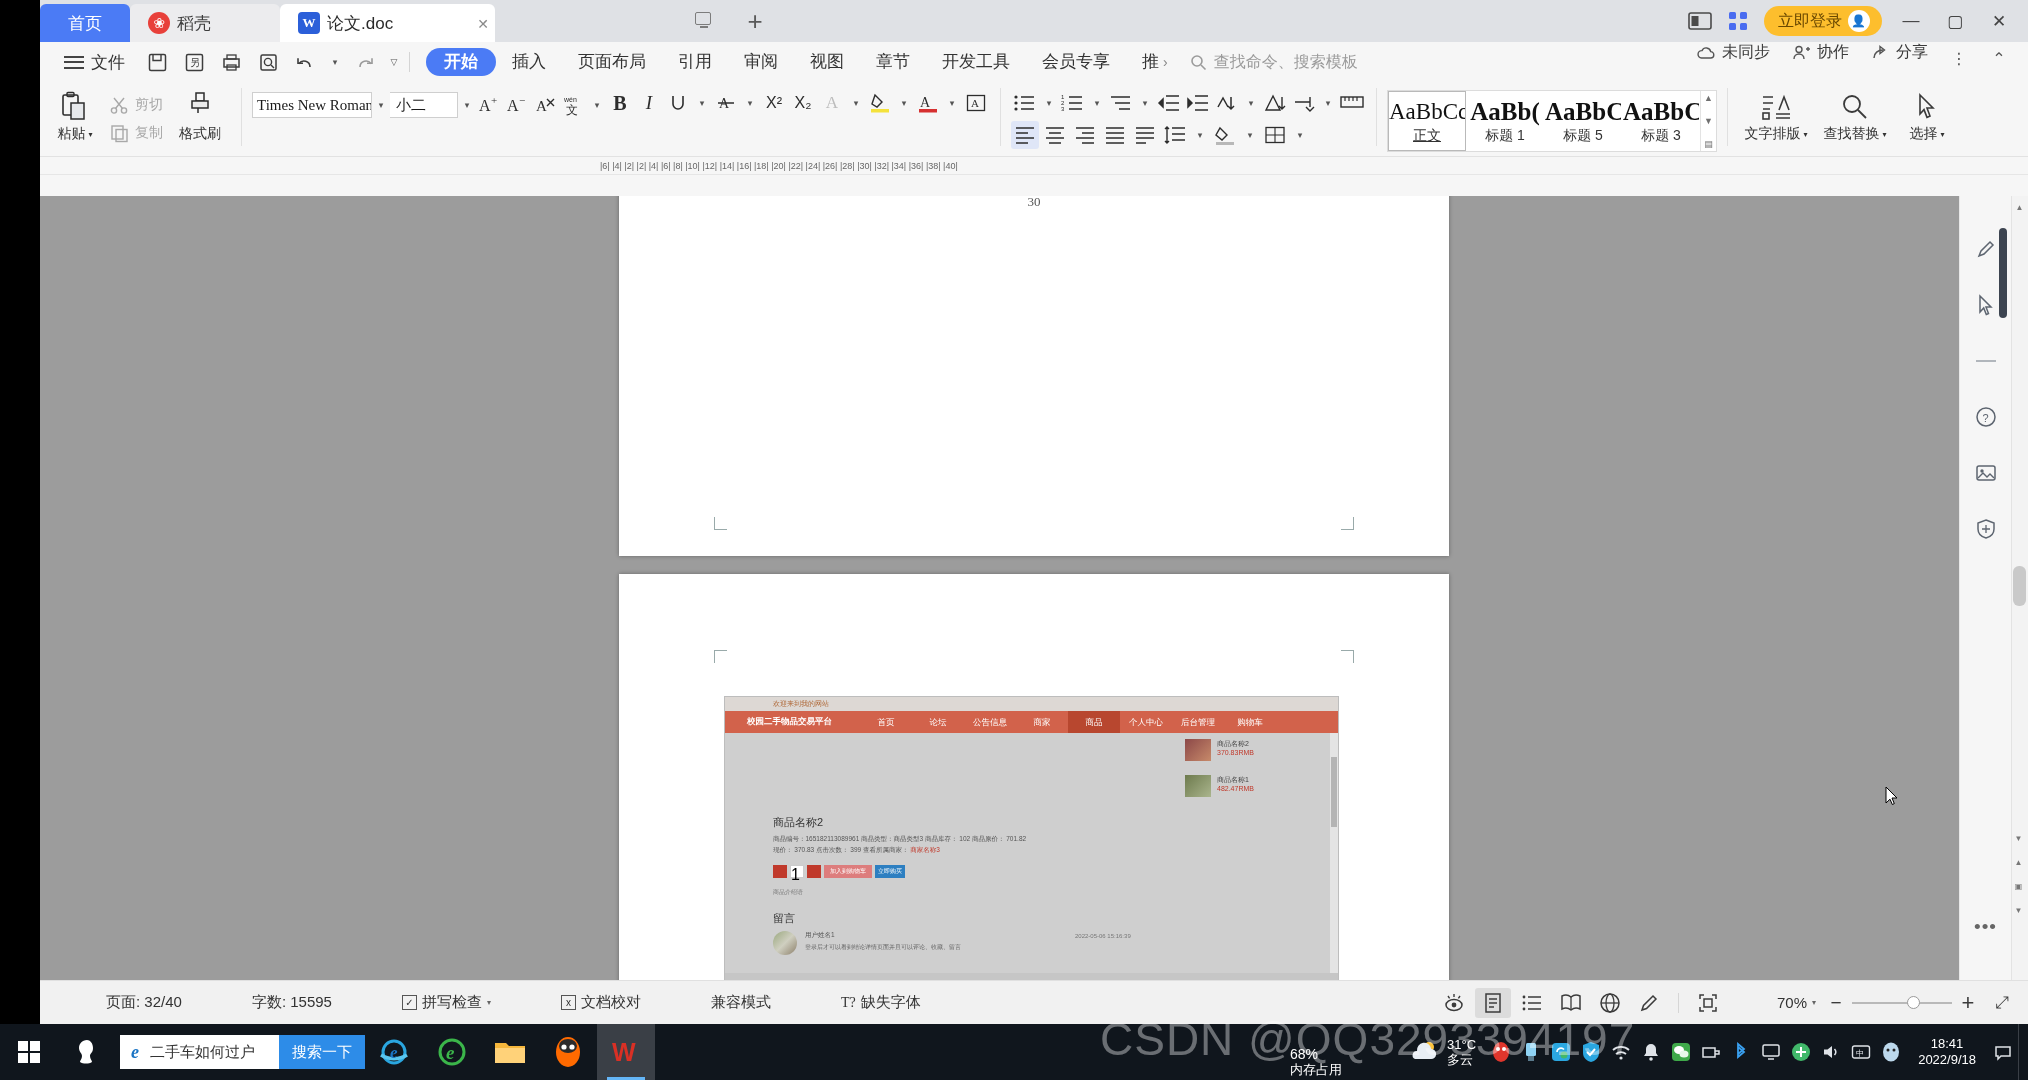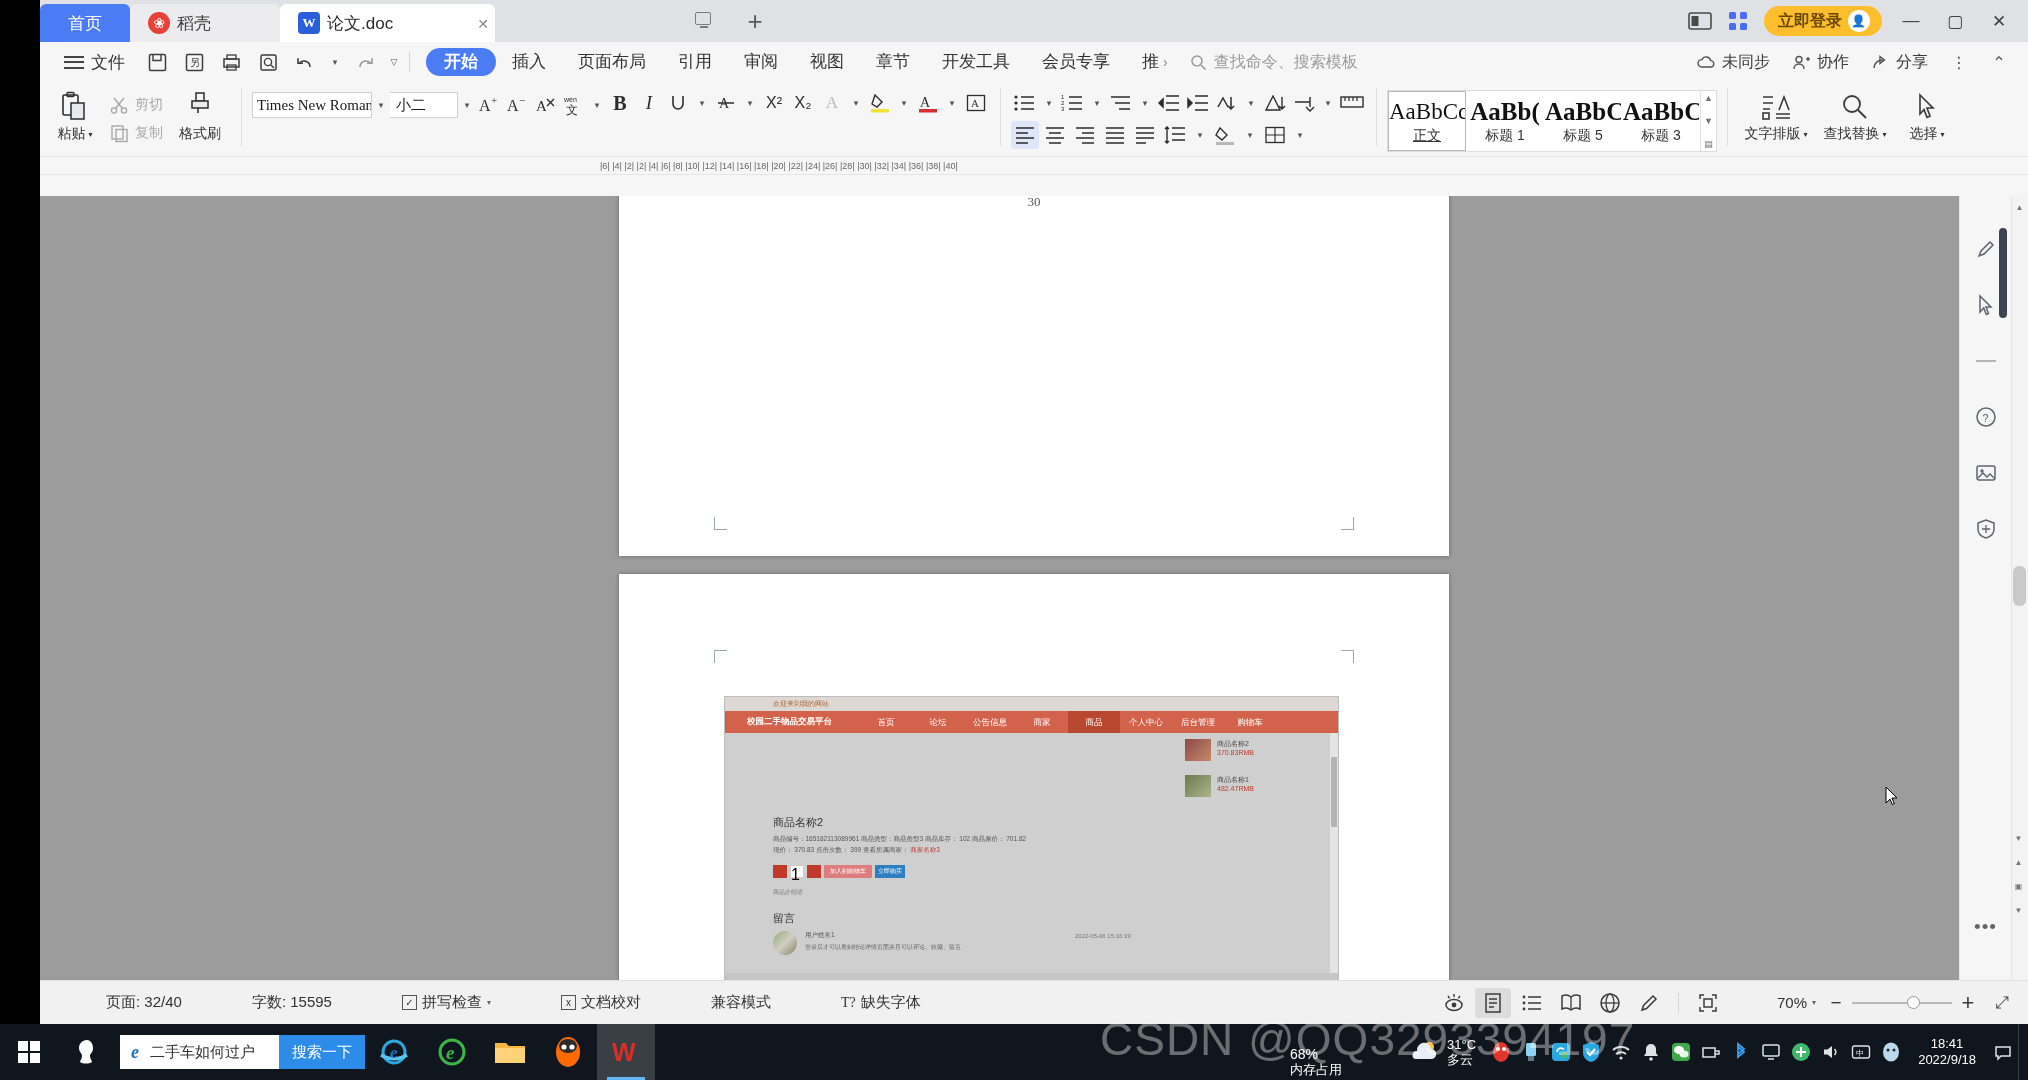--- a/index.html
+++ b/index.html
@@ -29,40 +29,40 @@
   .ic-daoke { background:#e8403a; border-radius:50%; font-size:14px; }
   .ic-doc { background:#2b5fd9; font-weight:bold; font-size:13px; font-family:"Liberation Serif",serif;}
   .tabclose { position:absolute; right:6px; top:12px; font-size:14px; color:#8a8a8a; }
   .tab-newwin { position:absolute; left:655px; top:12px; width:16px; height:13px; border:1.6px solid #7c7c7c; border-radius:2px;}
   .tab-newwin:after{ content:""; position:absolute; left:4px; top:13px; width:8px; height:2px; background:#7c7c7c;}
   .tabplus { position:absolute; left:700px; top:6px; width:30px; height:30px; font-size:26px; color:#5a5a5a;
              display:flex; align-items:center; justify-content:center; font-weight:300; }
 
   .title-right { position:absolute; right:8px; top:0; height:42px; display:flex; align-items:center; gap:2px; }
   .tr-icon { width:36px; height:34px; display:flex; align-items:center; justify-content:center; color:#4a4a4a; }
-  .login-btn { background:#fdbe2d; color:#6a4800; font-size:16px; font-weight:bold; border-radius:16px;
+  .login-btn { background:#fdbe2d; color:#6a4800; font-size:16px; font-weight:normal; border-radius:16px;
                height:30px; padding:0 12px 0 14px; display:flex; align-items:center; gap:6px; margin:0 6px; }
   .login-av { width:22px;height:22px;border-radius:50%;background:#fff;display:flex;align-items:center;justify-content:center;
               font-size:12px;color:#c9961c;}
   .winbtn { width:42px; height:42px; display:flex; align-items:center; justify-content:center; font-size:17px; color:#444; }
 
   
   .menubar { position:relative; height:40px; background:#f6f6f6; display:flex; align-items:center; }
   .mb-hamb { margin-left:24px; display:flex; align-items:center; gap:7px; font-size:17px; color:#333; }
   .hamb { display:inline-block; width:20px; }
   .hamb i{ display:block; height:2px; background:#444; margin:3.5px 0;}
   .qat { display:flex; align-items:center; gap:4px; margin-left:16px; }
   .qat-btn { width:33px; height:30px; display:flex; align-items:center; justify-content:center; color:#3d3d3d; }
   .qat-sep { width:1px; height:20px; background:#d4d4d4; margin:0 6px; }
   .menus { display:flex; align-items:center; gap:0px; margin-left:10px; }
   .menu { font-size:17px; color:#333; padding:0 16px; height:28px; line-height:28px; }
   .menu.active { background:#4b7bf5; color:#fff; border-radius:14px; font-weight:bold; padding:0 18px; }
   .menu-more { font-size:14px; color:#888; padding-left:2px;}
   .searchbox { margin-left:22px; display:flex; align-items:center; gap:7px; font-size:16px; color:#9b9b9b; }
-  .menubar-right { position:absolute; right:10px; top:0; height:40px; display:flex; align-items:center; gap:2px; }
+  .menubar-right { position:absolute; right:10px; top:0; height:40px; display:flex; align-items:flex-start; gap:2px; }
   .mbr-item { display:flex; align-items:center; gap:6px; font-size:16px; color:#3c3c3c; padding:0 10px; }
   .mbr-icon { width:38px; height:32px; display:flex; align-items:center; justify-content:center; color:#555; }
 
   
   .ribbon { position:relative; height:75px; background:#f6f6f6; border-bottom:1px solid #e2e2e2; display:flex; align-items:flex-start; }
   .rb-group { display:flex; align-items:flex-start; height:75px; padding:3px 6px 0 6px; }
   .rb-sep { width:1px; height:58px; background:#e0e0e0; margin:6px 4px 0 4px; }
   .big-btn { width:58px; height:68px; display:flex; flex-direction:column; align-items:center; justify-content:flex-start;
              padding-top:4px; font-size:14px; color:#333; }
   .big-btn .gi { height:36px; display:flex; align-items:center; justify-content:center; }

